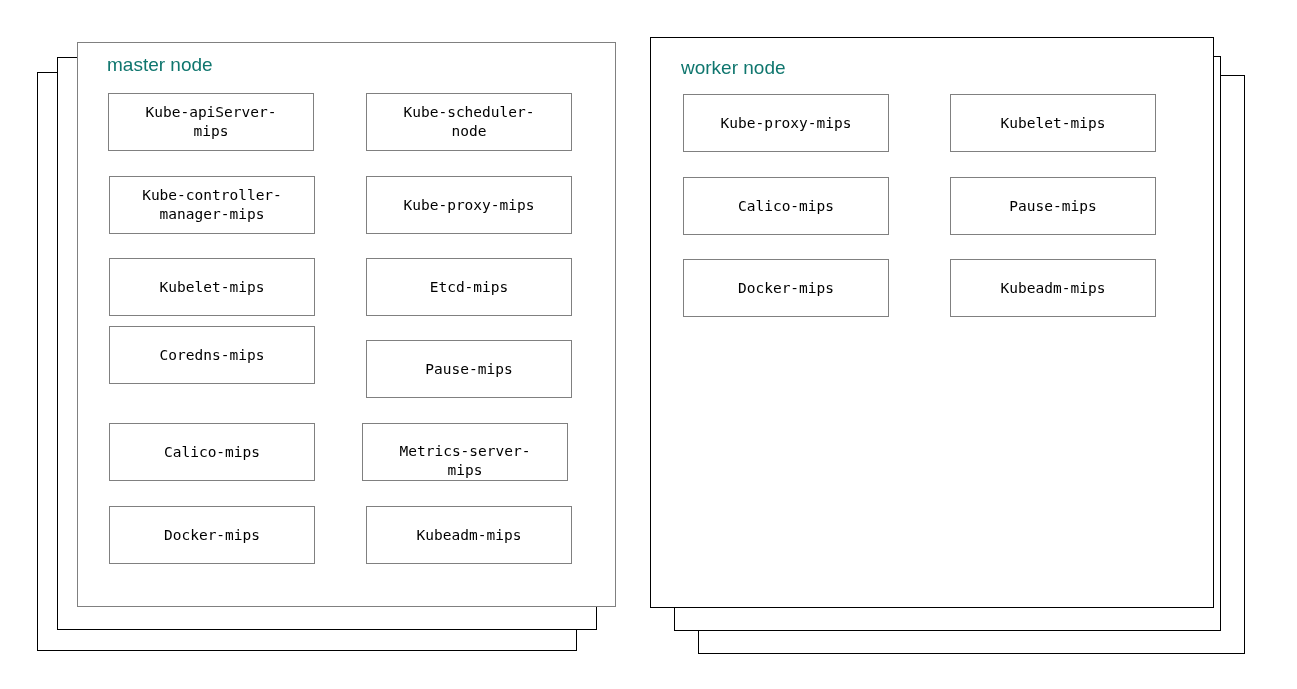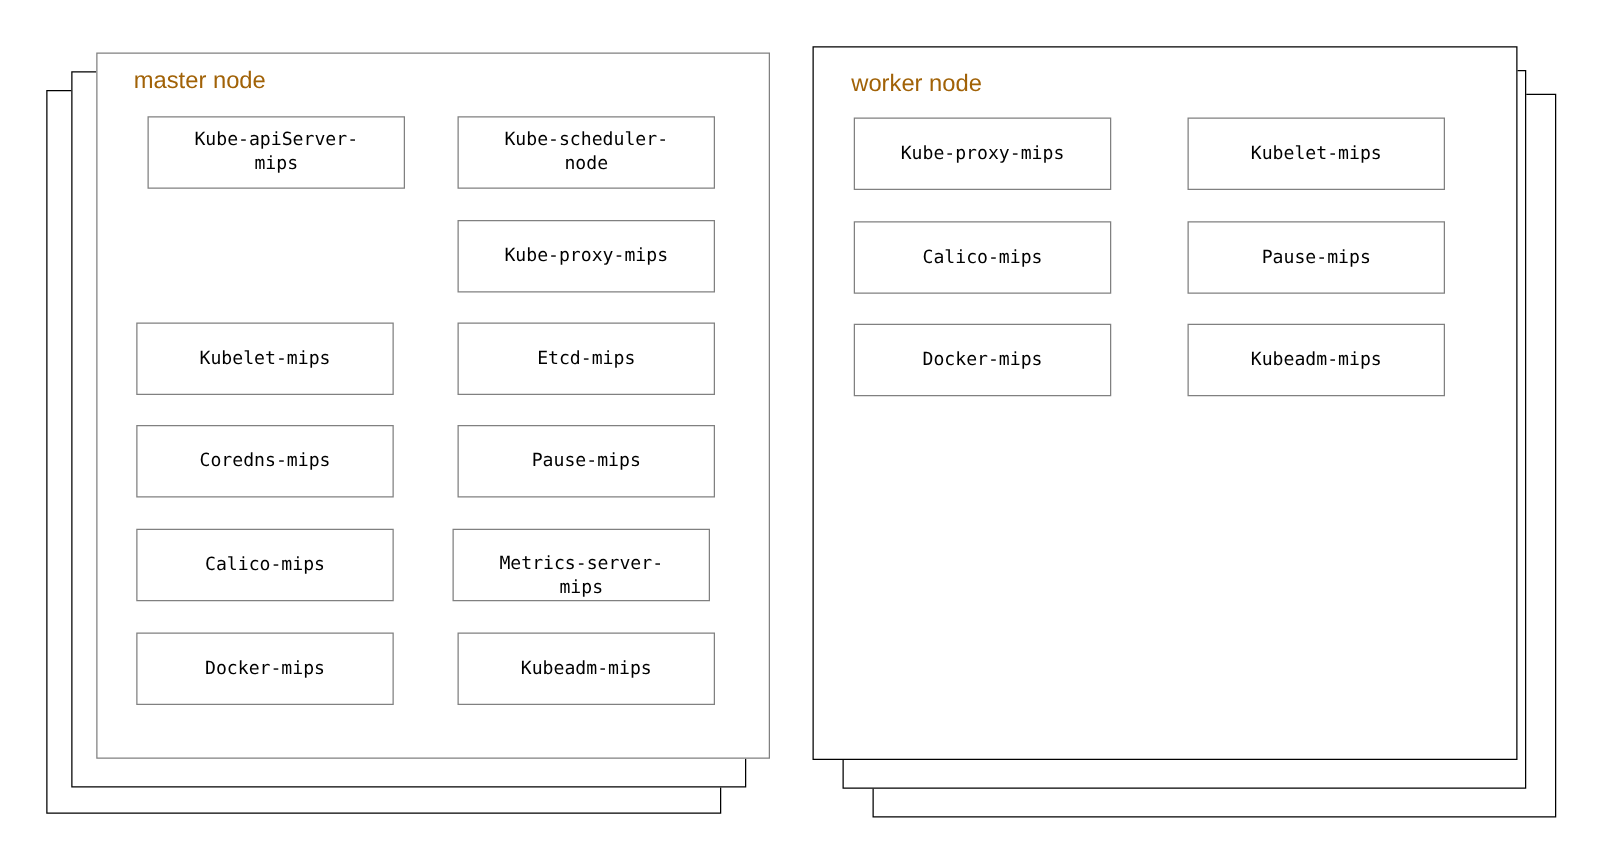--- a/index.html
+++ b/index.html
@@ -42,21 +42,21 @@
   }
   .layer-front-black {
     border: 1px solid #000000;
   }
 
   .panel-title {
     position: absolute;
     font-family: "Liberation Sans", sans-serif;
     font-size: 19px;
     line-height: 19px;
-    color: #a16207;
+    color: #0f766e;
     white-space: nowrap;
     letter-spacing: 0px;
   }
 
   
   .cbox {
     position: absolute;
     box-sizing: border-box;
     width: 206px;
     height: 58px;
@@ -84,28 +84,32 @@
   <div class="stack">
 
     <div class="layer layer-back" style="left:37px; top:72px; width:540px; height:579px;"></div>
 
     <div class="layer layer-back" style="left:57px; top:57px; width:540px; height:573px;"></div>
 
     <div class="layer layer-front-gray" style="left:77px; top:42px; width:539px; height:565px;">
 
       <div class="panel-title" style="left:29px; top:12px;">master node</div>
 
-      <div class="cbox" style="left:40px; top:50px;">
+      <div class="cbox" style="left:30px; top:50px;">
         <span class="cbox-label">Kube-apiServer-
 mips</span>
+      </div>
+      <div class="cbox" style="left:31px; top:133px;">
+        <span class="cbox-label">Kube-controller-
+manager-mips</span>
       </div>
       <div class="cbox" style="left:31px; top:215px;">
         <span class="cbox-label">Kubelet-mips</span>
       </div>
-      <div class="cbox" style="left:31px; top:297px;">
+      <div class="cbox" style="left:31px; top:283px;">
         <span class="cbox-label">Coredns-mips</span>
       </div>
       <div class="cbox" style="left:31px; top:380px;">
         <span class="cbox-label">Calico-mips</span>
       </div>
       <div class="cbox" style="left:31px; top:463px;">
         <span class="cbox-label">Docker-mips</span>
       </div>
 
       <div class="cbox" style="left:288px; top:50px;">

